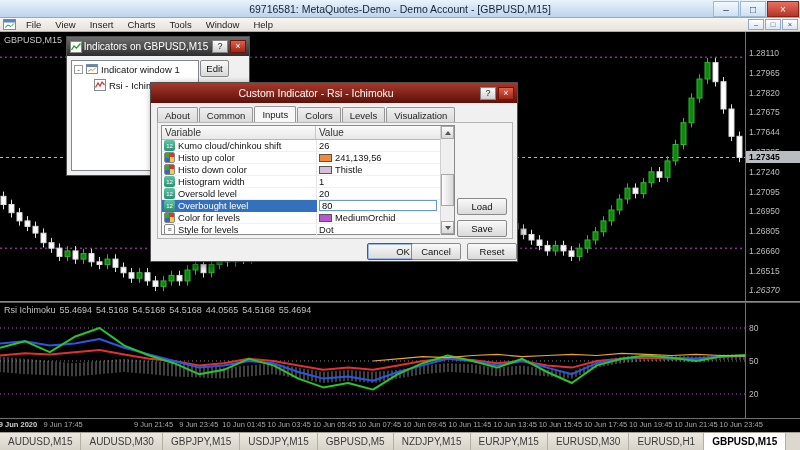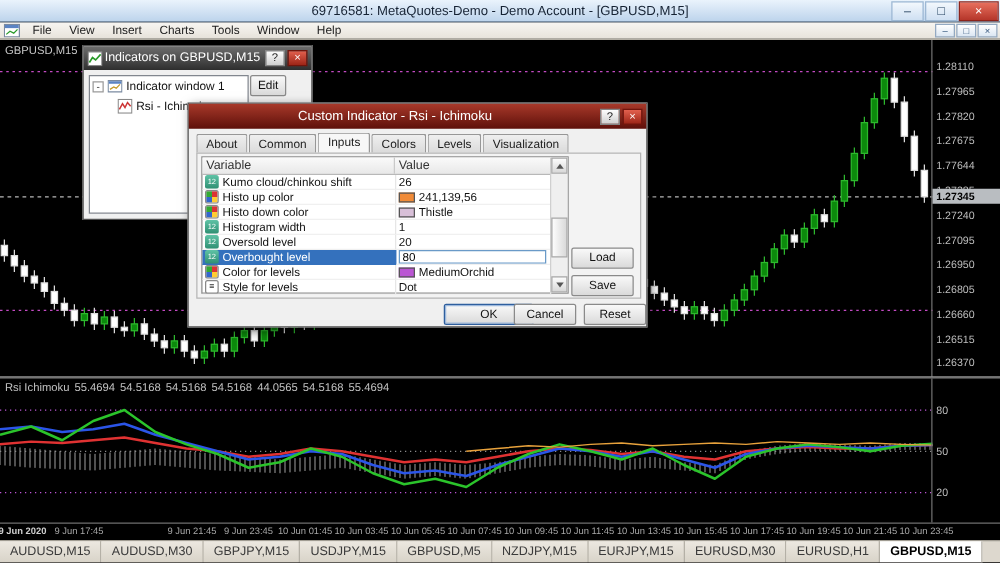--- a/index.html
+++ b/index.html
@@ -92,21 +92,21 @@
   .val-input{width:118px;height:11px;font-size:9.3px;border:1px solid #6a9ac8;padding:0 2px;font-family:inherit}
   .vscroll{position:absolute;left:289px;top:43px;width:14px;height:108px;background:#efefef;border-left:1px solid #cfcfcf}
   .sb-btn{height:13px;background:linear-gradient(#fcfcfc,#d8d8d8);border:1px solid #a8a8a8;
     display:flex;align-items:center;justify-content:center}
   .sb-btn.down{position:absolute;bottom:0;left:0;right:0}
   .tri-up{width:0;height:0;border-left:3px solid transparent;border-right:3px solid transparent;border-bottom:4px solid #555}
   .tri-down{width:0;height:0;border-left:3px solid transparent;border-right:3px solid transparent;border-top:4px solid #555}
   .sb-thumb{position:absolute;left:0;right:0;top:48px;height:32px;background:linear-gradient(90deg,#fdfdfd,#d9d9d9);border:1px solid #a8a8a8}
   .load-btn{left:306px;top:115px;width:50px;height:17px}
   .save-btn{left:306px;top:137px;width:50px;height:17px}
-  .ok-btn{left:204px;top:160px;width:72px;height:17px;border:1px solid #2f5f9e;box-shadow:inset 0 0 0 1px #9cb8dc}
+  .ok-btn{left:216px;top:160px;width:72px;height:17px;border:1px solid #2f5f9e;box-shadow:inset 0 0 0 1px #9cb8dc}
   .cancel-btn{left:260px;top:160px;width:50px;height:17px}
   .reset-btn{left:316px;top:160px;width:50px;height:17px}
 </style>
 </head>
 <body>
 
 <div class="titlebar">
   <span class="ttl-text">69716581: MetaQuotes-Demo - Demo Account - [GBPUSD,M15]</span>
   <span class="win-controls">
     <span class="win-btn">–</span>
@@ -532,21 +532,21 @@
     <div class="axis-label" style="top: 55.6564px;">1.27820</div>
     <div class="axis-label" style="top: 75.4359px;">1.27675</div>
     <div class="axis-label" style="top: 95.2154px;">1.77644</div>
     <div class="axis-label" style="top: 114.995px;">1.27385</div>
     <div class="axis-label" style="top: 134.774px;">1.27240</div>
     <div class="axis-label" style="top: 154.554px;">1.27095</div>
     <div class="axis-label" style="top: 174.333px;">1.26950</div>
     <div class="axis-label" style="top: 194.113px;">1.26805</div>
     <div class="axis-label" style="top: 213.892px;">1.26660</div>
     <div class="axis-label" style="top: 233.672px;">1.26515</div>
-    <div class="axis-label" style="top: 253.451px;">1.26370</div>
+    <div class="axis-label" style="top: 253.451px; font-style: italic;">1.26370</div>
     <div class="cur-price" style="top: 119.451px;">1.27345</div>
     <div class="axis-label" style="top: 291px;">80</div>
     <div class="axis-label" style="top: 324px;">50</div>
     <div class="axis-label" style="top: 357px;">20</div>
   </div>
 <div id="time-axis">
     <div class="time-label first" style="left: -6px;">9 Jun 2020</div>
     <div class="time-label" style="left: 39.2px;">9 Jun 17:45</div>
     <div class="time-label" style="left: 84.4px; margin-top: 40px;">9 Jun 19:45</div>
     <div class="time-label" style="left: 129.6px;">9 Jun 21:45</div>

